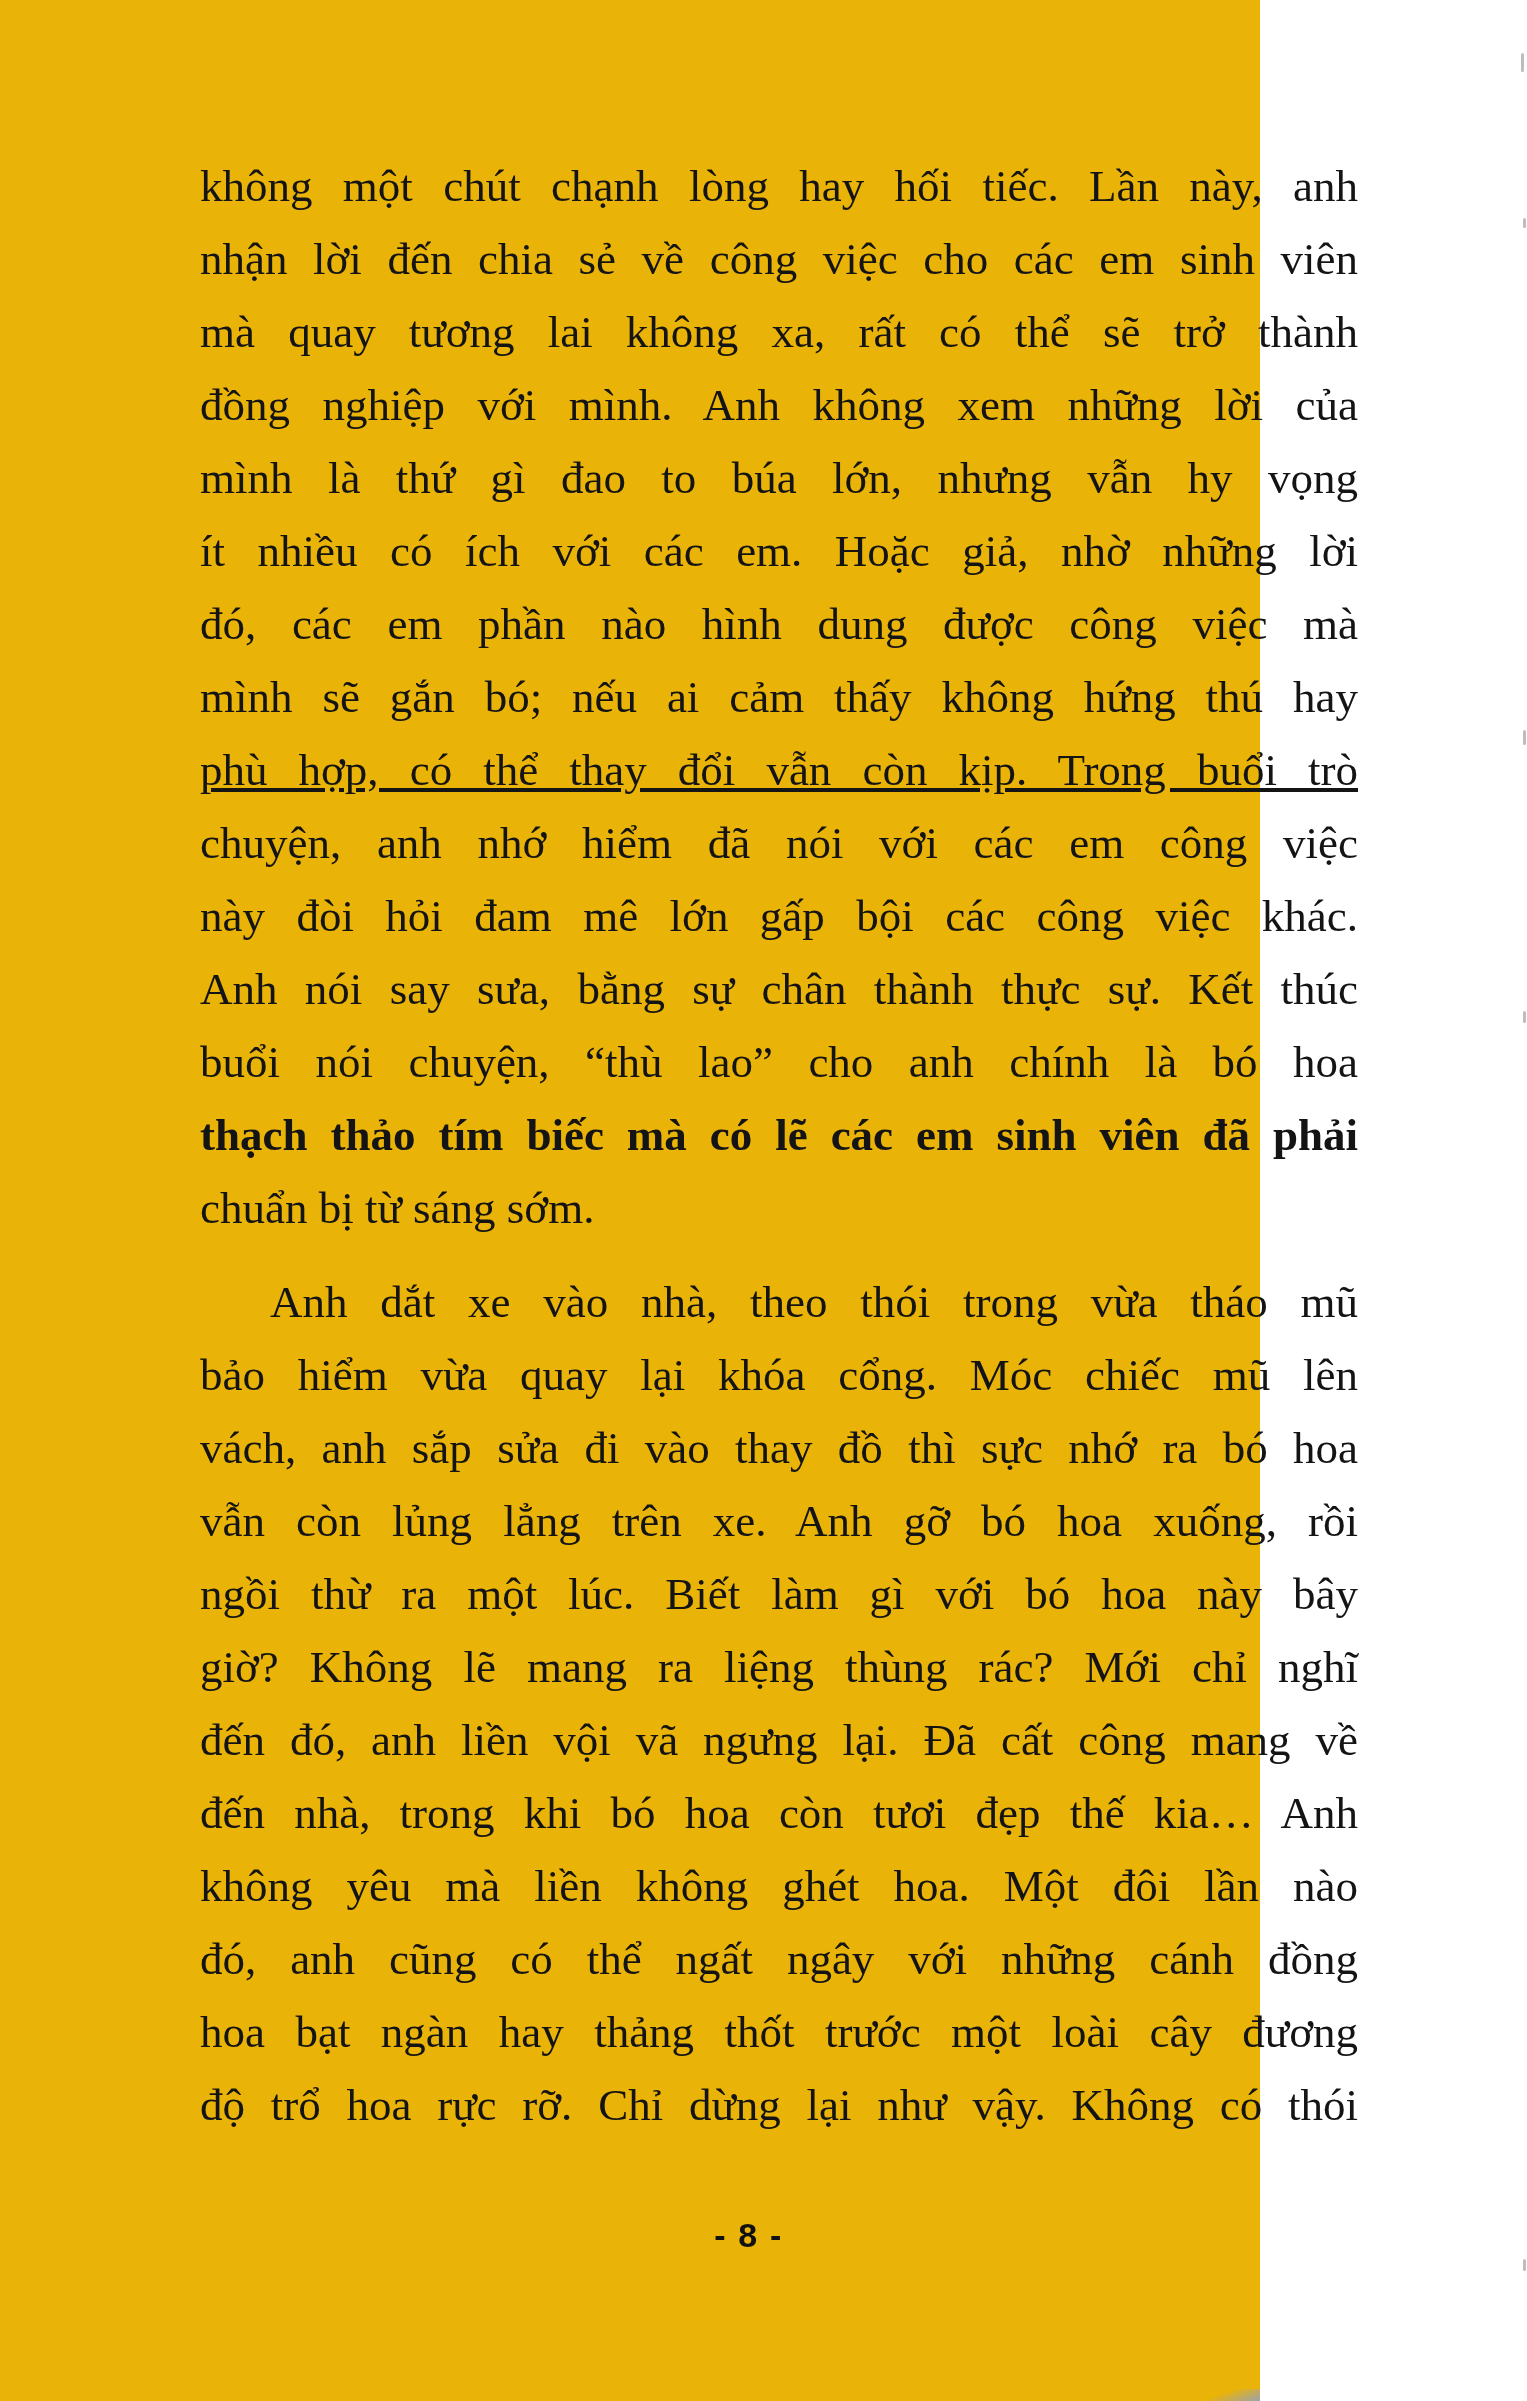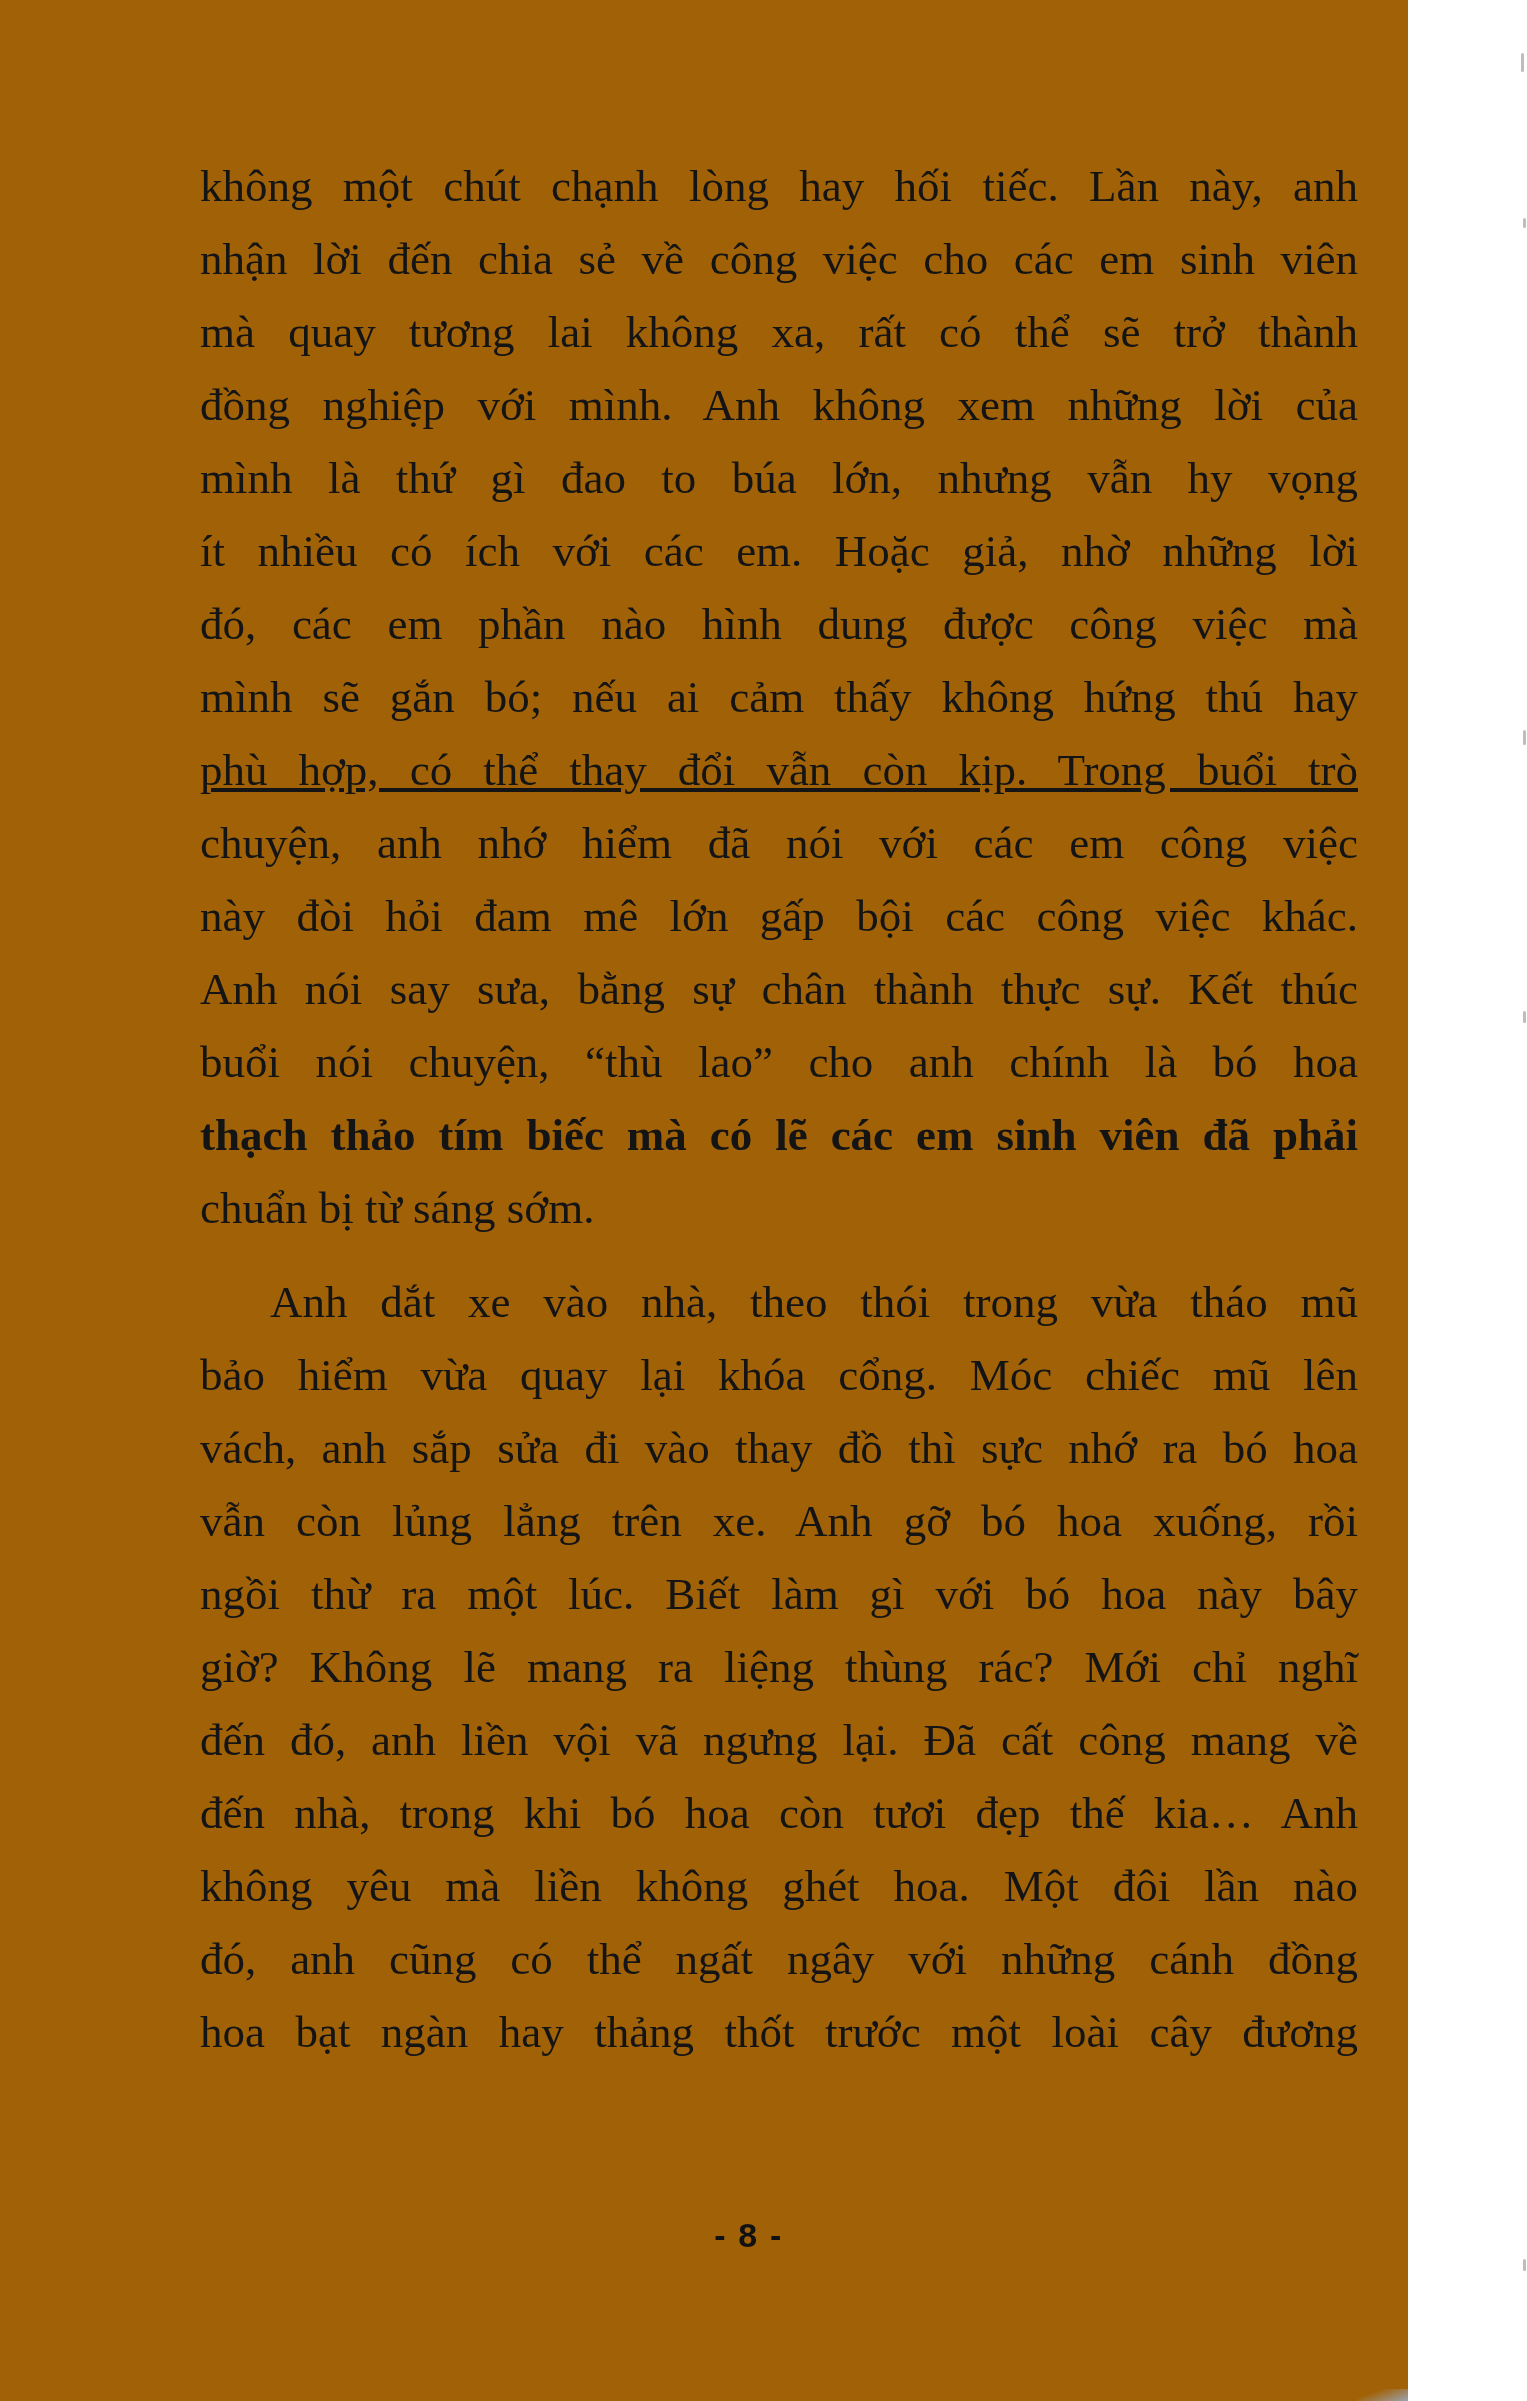--- a/index.html
+++ b/index.html
@@ -1,19 +1,19 @@
 <!DOCTYPE html>
 <html style="font-size:13.7px"><head>
 <meta charset="utf-8">
 <style>
   html, body { margin: 0; padding: 0; background: #ffffff; }
   body { width: 1528px; height: 2401px; position: relative; overflow: hidden; }
   .page {
-    position: absolute; left: 0; top: 0; width: 1408px; height: 2401px;
-    background: #a16207;
+    position: absolute; left: 0; top: 0; width: 1260px; height: 2401px;
+    background: #eab308;
   }
   .text-block {
     position: absolute; left: 200px; top: 150px; width: 1158px;
     font-family: "Liberation Serif", "DejaVu Serif", serif;
     font-size: 45px; line-height: 73px; color: #141414;
   }
   .para {
     margin: 0; text-align: justify; text-align-last: justify;
   }
   .para .line { display: block; text-align: justify; text-align-last: justify; white-space: nowrap; }
@@ -63,20 +63,21 @@
       <span class="line" style="white-space: normal; text-align-last: justify;">bảo hiểm vừa quay lại khóa cổng. Móc chiếc mũ lên</span>
       <span class="line" style="white-space: normal; text-align-last: justify;">vách, anh sắp sửa đi vào thay đồ thì sực nhớ ra bó hoa</span>
       <span class="line" style="white-space: normal; text-align-last: justify;">vẫn còn lủng lẳng trên xe. Anh gỡ bó hoa xuống, rồi</span>
       <span class="line" style="white-space: normal; text-align-last: justify;">ngồi thừ ra một lúc. Biết làm gì với bó hoa này bây</span>
       <span class="line" style="white-space: normal; text-align-last: justify;">giờ? Không lẽ mang ra liệng thùng rác? Mới chỉ nghĩ</span>
       <span class="line" style="white-space: normal; text-align-last: justify;">đến đó, anh liền vội vã ngưng lại. Đã cất công mang về</span>
       <span class="line" style="white-space: normal; text-align-last: justify;">đến nhà, trong khi bó hoa còn tươi đẹp thế kia… Anh</span>
       <span class="line" style="white-space: normal; text-align-last: justify;">không yêu mà liền không ghét hoa. Một đôi lần nào</span>
       <span class="line" style="white-space: normal; text-align-last: justify;">đó, anh cũng có thể ngất ngây với những cánh đồng</span>
       <span class="line" style="white-space: normal; text-align-last: justify;">hoa bạt ngàn hay thảng thốt trước một loài cây đương</span>
+      <span class="line" style="white-space: normal; text-align-last: justify;">độ trổ hoa rực rỡ. Chỉ dừng lại như vậy. Không có thói</span>
     </p>
   </div>
 
   <div class="page-number">- 8 -</div>
 
   <div class="scan-mark m1"></div>
   <div class="scan-mark m2"></div>
   <div class="scan-mark m3"></div>
   <div class="scan-mark m4"></div>
   <div class="scan-mark m5"></div>

